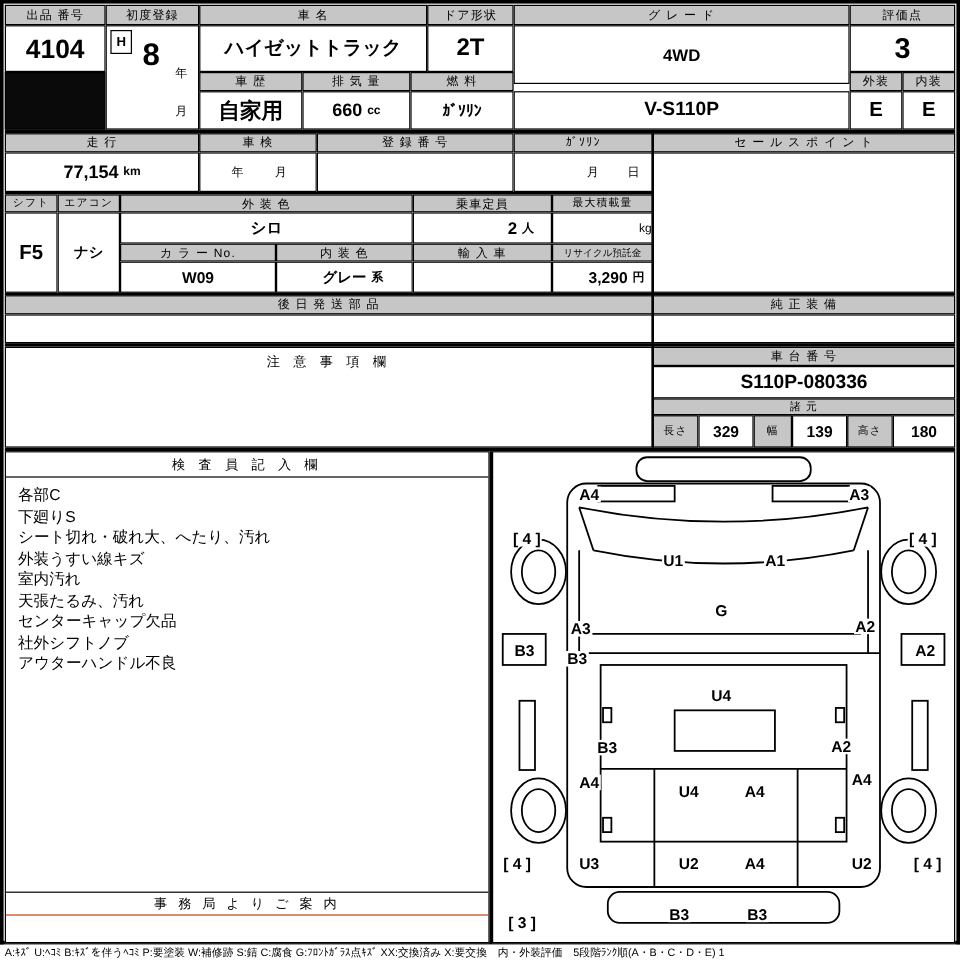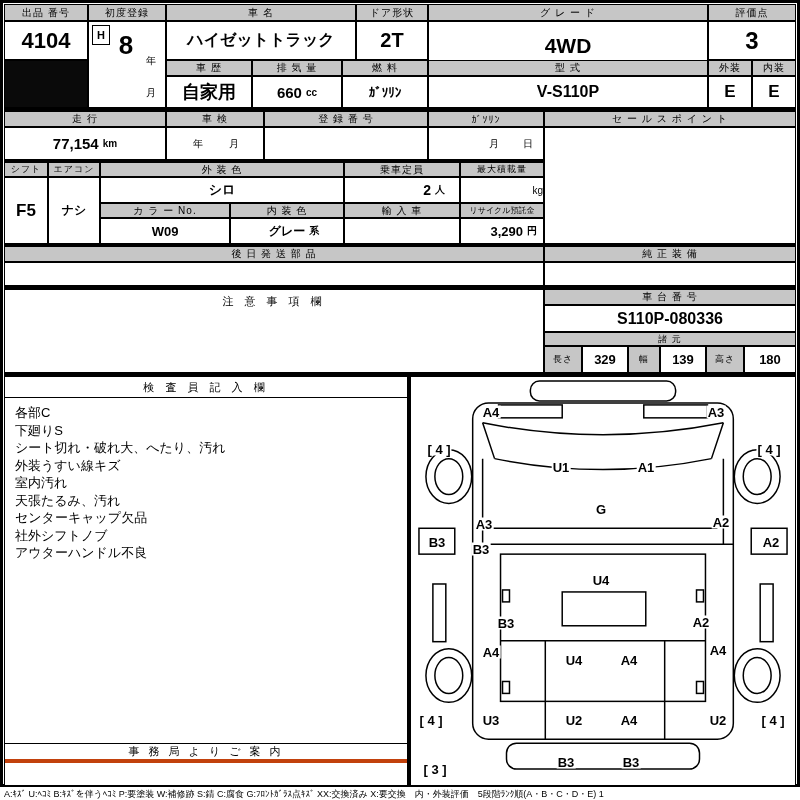--- a/index.html
+++ b/index.html
@@ -11,21 +11,21 @@
   .line{position:absolute;background:#000;}
   .black{background:#0a0a0a;}
   .unit{font-size:10px;font-weight:bold;margin-left:4px;}
   .era-box{position:absolute;left:3px;top:3px;width:16px;height:18px;border:1px solid #000;display:flex;align-items:center;justify-content:center;font-size:11px;font-weight:bold;}
   .reg-year{position:absolute;left:18px;top:8px;width:38px;text-align:center;font-size:26px;font-weight:bold;}
   .unit-year{position:absolute;right:9px;top:32px;font-size:10px;}
   .unit-month{position:absolute;right:9px;top:64px;font-size:10px;}
   .notes-title{position:absolute;top:4px;left:0;width:100%;text-align:center;font-size:11px;letter-spacing:4px;}
   .insp-title{height:20px;border-bottom:1px solid #000;display:flex;align-items:center;justify-content:center;font-size:11px;letter-spacing:4px;}
   .notes-list{padding:6px 10px;font-size:13px;line-height:17.5px;}
-  .office-strip{position:absolute;left:0;top:366px;width:100%;height:20px;border-top:1px solid #000;border-bottom:4px solid #c2410c;display:flex;align-items:center;justify-content:center;font-size:11px;letter-spacing:3px;box-sizing:border-box;}
+  .office-strip{position:absolute;left:0;top:366px;width:100%;height:20px;border-top:1px solid #000;border-bottom:1px solid #c2410c;display:flex;align-items:center;justify-content:center;font-size:11px;letter-spacing:3px;box-sizing:border-box;}
   .diag-svg{position:absolute;left:0;top:0;width:100%;height:100%;}
   .dlabel{position:absolute;transform:translate(-50%,-50%);font-weight:bold;font-size:13px;line-height:1;background:#fff;padding:0 1px;white-space:nowrap;}
   .legend{position:absolute;left:4px;top:788px;width:792px;font-size:9px;white-space:nowrap;}
 </style>
 </head>
 <body>
 
 <div class="sheet">
 
   <div class="line" style="left:0;top:0;width:800px;height:3px"></div>
@@ -45,38 +45,37 @@
     <span class="unit-month">月</span>
   </div>
 
   <div class="c h" style="left:166px;top:4px;width:190px;height:17px">車 名</div>
   <div class="c v" style="left:166px;top:21px;width:190px;height:39px;font-size:16px">ハイゼットトラック</div>
 
   <div class="c h" style="left:356px;top:4px;width:72px;height:17px">ドア形状</div>
   <div class="c v" style="left:356px;top:21px;width:72px;height:39px;font-size:20px">2T</div>
 
   <div class="c h" style="left:428px;top:4px;width:280px;height:17px">グ レ ー ド</div>
-  <div class="c v" style="left:428px;top:21px;width:280px;height:49px;font-size:21px">4WD</div>
+  <div class="c v" style="left:428px;top:21px;width:280px;height:49px;font-size:14px">4WD</div>
 
   <div class="c h" style="left:708px;top:4px;width:88px;height:17px">評価点</div>
   <div class="c v" style="left:708px;top:21px;width:88px;height:39px;font-size:24px">3</div>
 
   <div class="c h" style="left:166px;top:60px;width:86px;height:16px">車 歴</div>
   <div class="c v" style="left:166px;top:76px;width:86px;height:32px;font-size:18px">自家用</div>
 
   <div class="c h" style="left:252px;top:60px;width:90px;height:16px">排 気 量</div>
   <div class="c v" style="left:252px;top:76px;width:90px;height:32px;font-size:15px">
     <span>660</span>
     <span class="unit">cc</span>
   </div>
 
   <div class="c h" style="left:342px;top:60px;width:86px;height:16px">燃 料</div>
   <div class="c v" style="left:342px;top:76px;width:86px;height:32px;font-size:13px">ｶﾞｿﾘﾝ</div>
 
-  <div class="c h" style="left:428px;top:60px;width:280px;height:16px">型 式</div>
   <div class="c v" style="left:428px;top:76px;width:280px;height:32px;font-size:16px">V-S110P</div>
 
   <div class="c h" style="left:708px;top:60px;width:44px;height:16px">外装</div>
   <div class="c h" style="left:752px;top:60px;width:44px;height:16px">内装</div>
   <div class="c v" style="left:708px;top:76px;width:44px;height:32px;font-size:17px">E</div>
   <div class="c v" style="left:752px;top:76px;width:44px;height:32px;font-size:17px">E</div>
 
   <div class="line" style="left:4px;top:108px;width:792px;height:3px"></div>
 
   <div class="c h" style="left:4px;top:111px;width:162px;height:16px">走 行</div>

